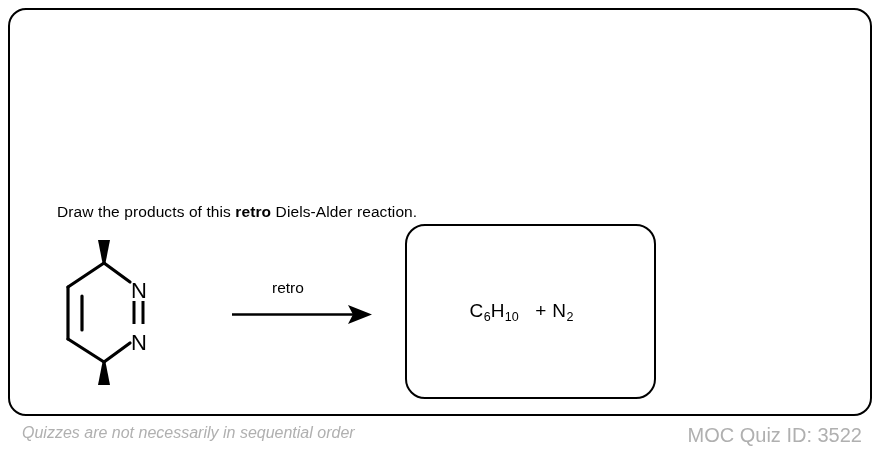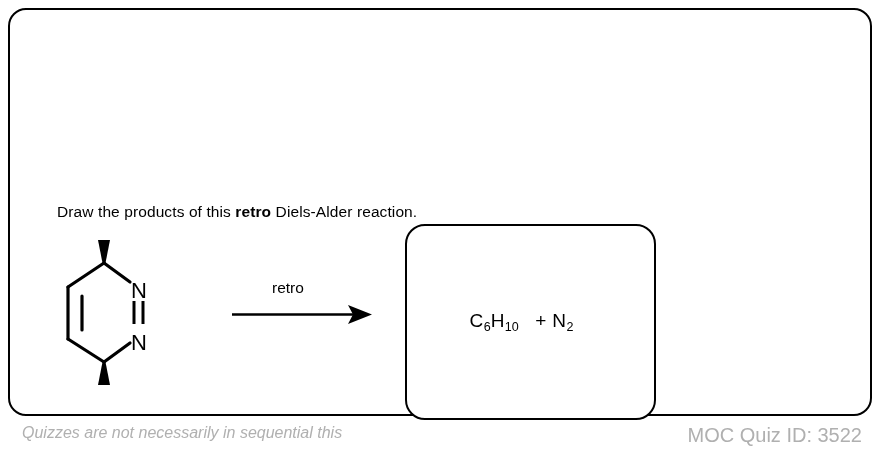--- a/index.html
+++ b/index.html
@@ -59,21 +59,21 @@
     pointer-events: none;
   }
   .scheme svg { display: block; }
 
   
   .answer-box {
     position: absolute;
     left: 405px;
     top: 224px;
     width: 251px;
-    height: 196px;
+    height: 175px;
     box-sizing: border-box;
     border: 2.5px solid #000000;
     border-radius: 20px;
     background: #ffffff;
   }
   .answer-content {
     position: absolute;
     left: 0;
     top: 0;
     width: 100%;
@@ -175,16 +175,16 @@
   </div>
 
   <div class="heat-label">retro</div>
 
   <div class="answer-box">
     <div class="answer-content">
       <div class="formula"><span>C</span><sub>6</sub><span>H</span><sub>10</sub><span>   </span><span>+</span><span> </span><span>N</span><sub>2</sub></div>
     </div>
   </div>
 
-  <div class="footer-left">Quizzes are not necessarily in sequential this</div>
+  <div class="footer-left">Quizzes are not necessarily in sequential order</div>
   <div class="footer-right">MOC Quiz ID: 3522</div>
 
 </div>
 
 </body></html>

